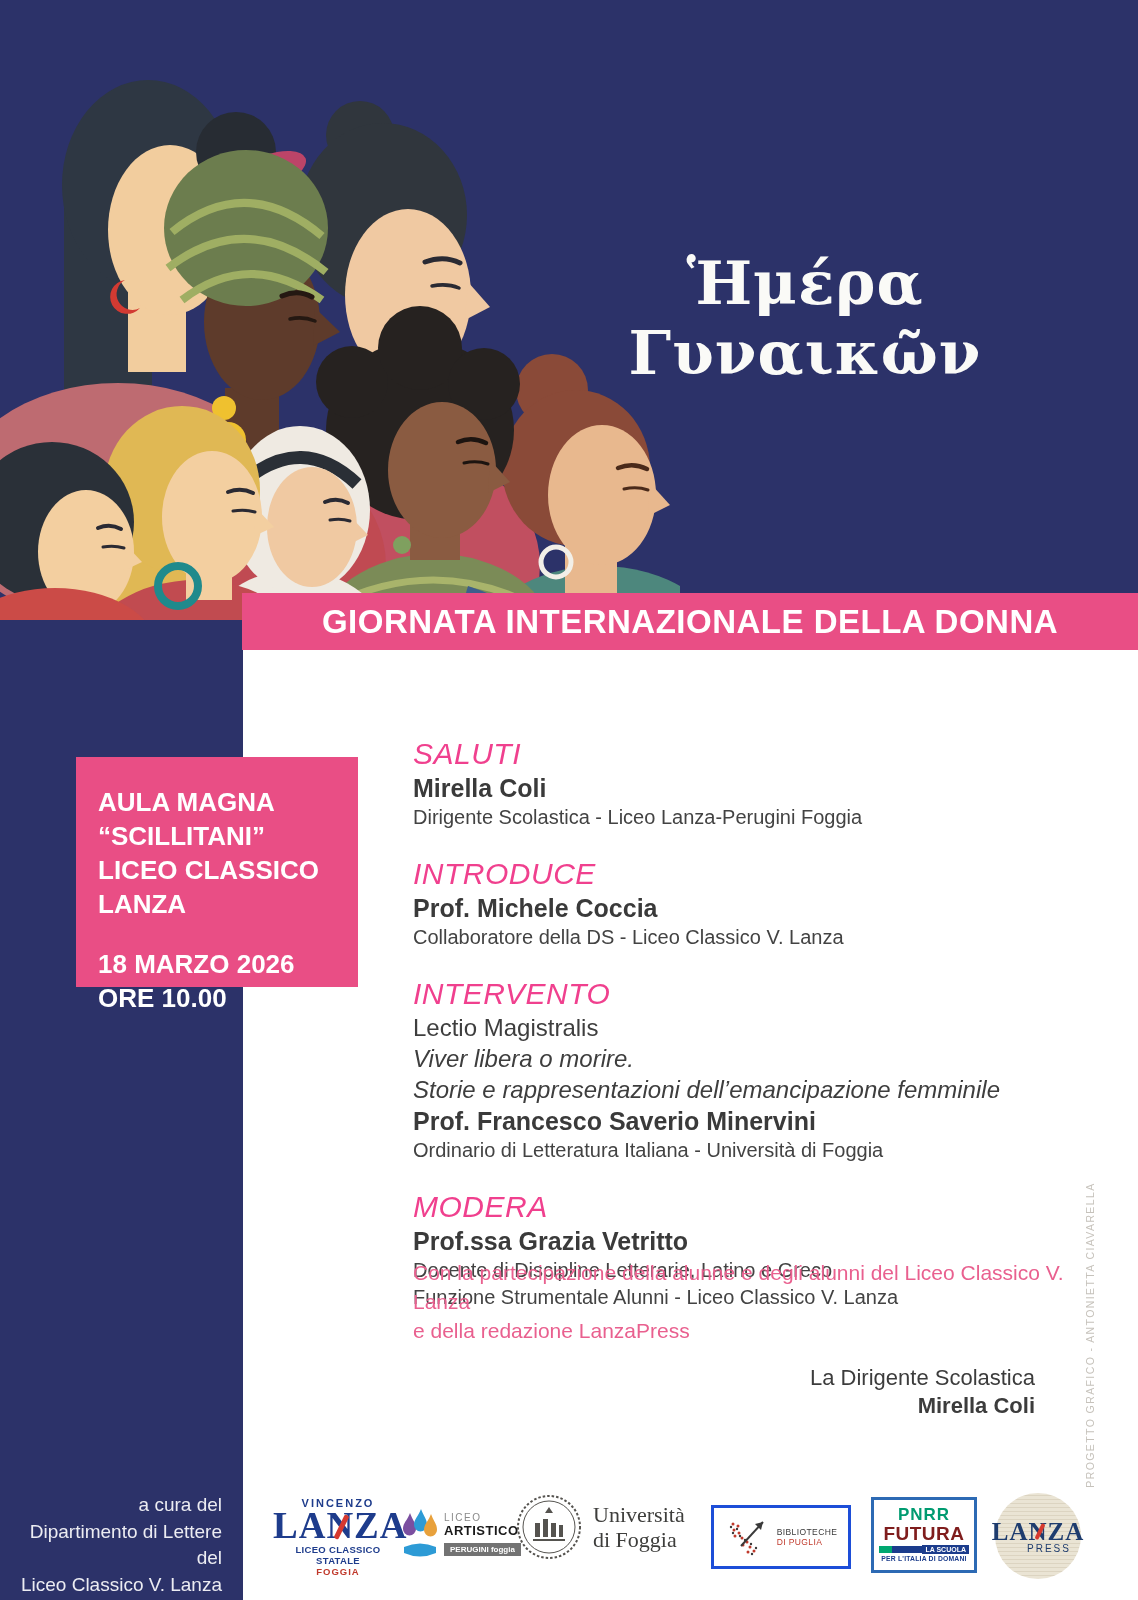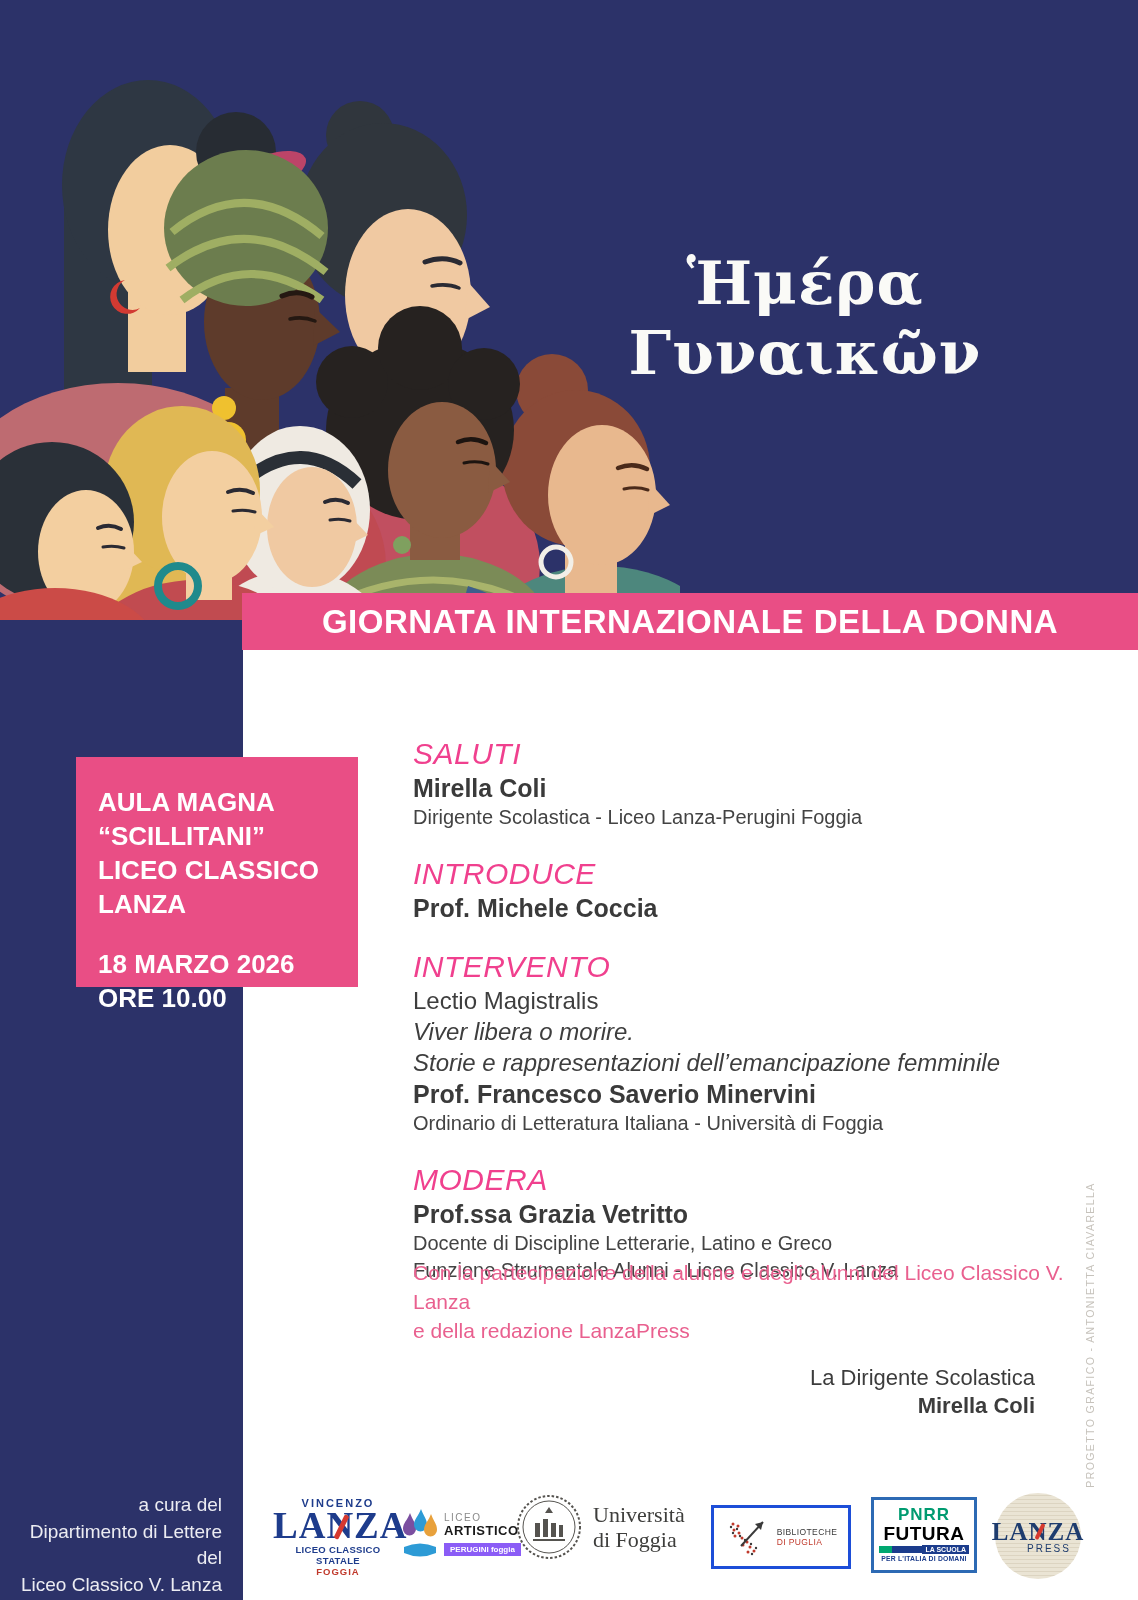--- a/index.html
+++ b/index.html
@@ -65,36 +65,36 @@
   .lanza-main{font-family:"Liberation Serif",serif;font-weight:bold;font-size:37px;line-height:34px;letter-spacing:1px;}
   .red-slash{position:absolute;width:5px;height:26px;background:#D6392F;left:50%;top:5px;
              margin-left:-1px;transform:rotate(26deg);border-radius:2px;}
   .lanza-sub1{font-size:9.5px;font-weight:bold;letter-spacing:0.3px;margin-top:1px;}
   .lanza-sub2{font-size:9.5px;font-weight:bold;color:#C0392B;letter-spacing:1px;}
 
   .artistico{left:160px;top:26px;display:flex;align-items:center;gap:7px;}
   .artistico-text{text-align:left;}
   .art-l1{font-size:10px;color:#8A8A8A;letter-spacing:1.5px;}
   .art-l2{font-size:13px;font-weight:bold;color:#1A1A1A;letter-spacing:0.5px;}
-  .art-banner{background:#8b5cf6;color:#ffffff;font-size:8px;font-weight:bold;
+  .art-banner{background:#737373;color:#ffffff;font-size:8px;font-weight:bold;
               padding:2px 6px;margin-top:2px;display:inline-block;}
 
   .unifg{left:272px;top:12px;display:flex;align-items:center;gap:10px;}
   .unifg-text{font-family:"Liberation Serif",serif;font-size:22px;color:#3E3E3C;line-height:25px;}
 
   .biblioteche{left:468px;top:24px;width:140px;height:64px;border:3px solid #1d4ed8;background:#ffffff;
                display:flex;align-items:center;justify-content:center;gap:6px;box-sizing:border-box;}
   .bib-text{text-align:left;}
   .bib-l1{font-size:8.5px;color:#3A3A3A;letter-spacing:0.4px;}
   .bib-l2{font-size:8.5px;color:#C0392B;letter-spacing:0.4px;}
 
   .pnrr{left:628px;top:16px;width:106px;height:76px;border:3px solid #2D6AB4;background:#ffffff;
         text-align:center;padding-top:6px;box-sizing:border-box;}
   .pnrr-l1{color:#009B70;font-weight:bold;font-size:17px;line-height:18px;letter-spacing:1px;}
-  .pnrr-l2{color:#000000;font-weight:bold;font-size:19px;line-height:19px;letter-spacing:0.5px;text-align:center;}
+  .pnrr-l2{color:#7f1d1d;font-weight:bold;font-size:19px;line-height:19px;letter-spacing:0.5px;text-align:center;}
   .pnrr-l3{display:flex;align-items:center;margin:2px 5px 0 5px;}
   .pnrr-bar{flex:1;height:7px;background:linear-gradient(90deg,#00A870 0 30%,#1B3C8C 30% 100%);}
   .pnrr-chip{background:#1B3C8C;color:#ffffff;font-size:7px;font-weight:bold;padding:1px 3px;}
   .pnrr-l4{color:#1B3C8C;font-size:6.8px;font-weight:bold;margin-top:1px;letter-spacing:0.2px;}
 
   .lanzapress{left:752px;top:12px;width:86px;height:86px;border-radius:50%;
               background:repeating-linear-gradient(0deg,#EAE4D4 0 3px,#DCD4C1 3px 4px);
               display:flex;flex-direction:column;align-items:center;justify-content:center;}
   .lp-main-wrap{position:relative;display:inline-block;}
   .lp-main{font-family:"Liberation Serif",serif;font-weight:bold;font-size:25px;color:#1E3C6E;letter-spacing:1px;}
@@ -236,20 +236,21 @@
 
     <div class="program-section">
       <div class="sec-heading">SALUTI</div>
       <div class="sec-name">Mirella Coli</div>
       <div class="sec-role">Dirigente Scolastica - Liceo Lanza-Perugini Foggia</div>
     </div>
 
     <div class="program-section">
       <div class="sec-heading">INTRODUCE</div>
       <div class="sec-name">Prof. Michele Coccia</div>
+      <div class="sec-role">Collaboratore della DS - Liceo Classico V. Lanza</div>
     </div>
 
     <div class="program-section">
       <div class="sec-heading">INTERVENTO</div>
       <div class="sec-body">Lectio Magistralis</div>
       <div class="sec-body italic">Viver libera o morire.</div>
       <div class="sec-body italic">Storie e rappresentazioni dell’emancipazione femminile</div>
       <div class="sec-name">Prof. Francesco Saverio Minervini</div>
       <div class="sec-role">Ordinario di Letteratura Italiana - Università di Foggia</div>
     </div>

